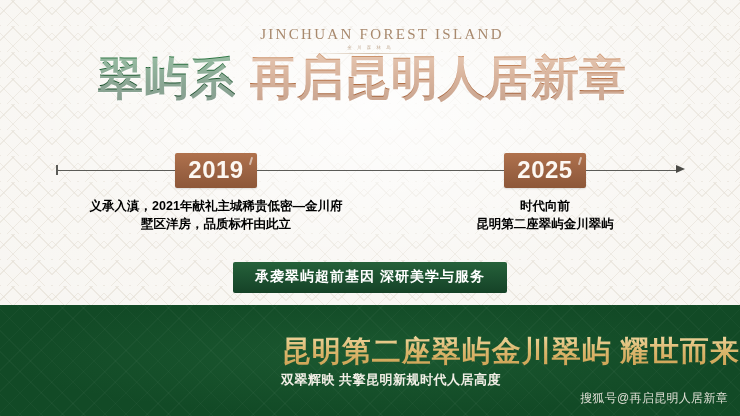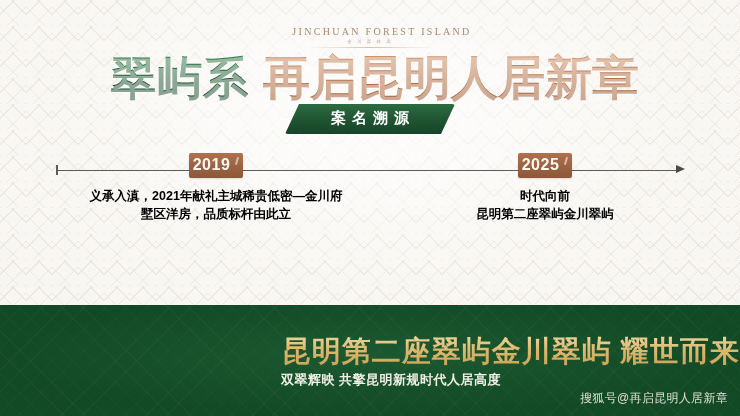--- a/index.html
+++ b/index.html
@@ -47,21 +47,21 @@
   
   .brand-lockup {
     position: absolute;
     left: 0; top: 26px;
     width: 740px;
     text-align: center;
     z-index: 4;
   }
   .brand-en {
     font-family: "Liberation Serif", "DejaVu Serif", serif;
-    font-size: 10px;
+    font-size: 15px;
     letter-spacing: 2.3px;
     color: #a8896d;
     white-space: nowrap;
     margin-left: 24px;
   }
   .brand-cn-sub {
     font-family: "Liberation Sans", sans-serif;
     font-size: 4.5px;
     letter-spacing: 2px;
     color: #c2aa93;
@@ -71,21 +71,21 @@
   .brand-rule {
     width: 128px;
     height: 1px;
     margin: 3px auto 0;
     background: linear-gradient(to right, rgba(200,176,150,0) 0%, rgba(200,176,150,0.75) 50%, rgba(200,176,150,0) 100%);
   }
 
   
   .headline {
     position: absolute;
-    left: 17px; top: 47px;
+    left: 4px; top: 47px;
     width: 716px;
     text-align: center;
     z-index: 5;
     white-space: nowrap;
   }
   .headline-green {
     font-family: "Liberation Serif", "DejaVu Serif", serif;
     font-weight: bold;
     font-size: 45px;
     letter-spacing: 1px;
@@ -169,23 +169,23 @@
     z-index: 6;
     text-align: center;
   }
   .year-badge {
     display: inline-block;
     position: relative;
     background: linear-gradient(to bottom, #b0724d 0%, #9d6444 48%, #8d5738 100%);
     color: #fdf8f2;
     font-family: "Liberation Sans", sans-serif;
     font-weight: bold;
-    font-size: 16px;
+    font-size: 24px;
     letter-spacing: 0.5px;
-    padding: 3px 13px 4px 4px;
+    padding: 3px 13px 4px 13px;
     border-radius: 2px;
     box-shadow: 0 1px 2px rgba(0,0,0,0.12);
   }
   .year-badge .tick {
     position: absolute;
     right: 5px;
     top: 4px;
     width: 2px;
     height: 8px;
     background: rgba(255,255,255,0.55);
@@ -302,23 +302,20 @@
   <div class="brand-lockup">
     <div class="brand-en">JINCHUAN FOREST ISLAND</div>
     <div class="brand-cn-sub">金 川 森 林 岛</div>
     <div class="brand-rule"></div>
   </div>
 
   <div class="headline">
     <span class="headline-green">翠屿系</span><span class="headline-bronze">再启昆明人居新章</span>
   </div>
 
-  <div class="ribbon-wrap">
-    <span class="ribbon">案名溯源</span>
-  </div>
 
   <div class="timeline-cap-left"></div>
   <div class="timeline-line"></div>
   <div class="timeline-arrow"></div>
 
   <div class="year-node" id="node-2019">
     <span class="year-badge">
       <span>2019</span>
       <span class="tick"></span>
     </span>
@@ -332,20 +329,23 @@
     <span class="year-badge">
       <span>2025</span>
       <span class="tick"></span>
     </span>
     <div class="year-desc">
       <div>时代向前</div>
       <div>昆明第二座翠屿金川翠屿</div>
     </div>
   </div>
 
+  <div class="mid-banner-wrap">
+    <span class="mid-banner">承袭翠屿超前基因  深研美学与服务</span>
+  </div>
 
   <div class="bottom-block">
     <div class="bottom-title">昆明第二座翠屿金川翠屿  耀世而来</div>
     <div class="bottom-sub">双翠辉映  共擎昆明新规时代人居高度</div>
     <div class="watermark">搜狐号@再启昆明人居新章</div>
   </div>
 
 </div>
 
 </body></html>

